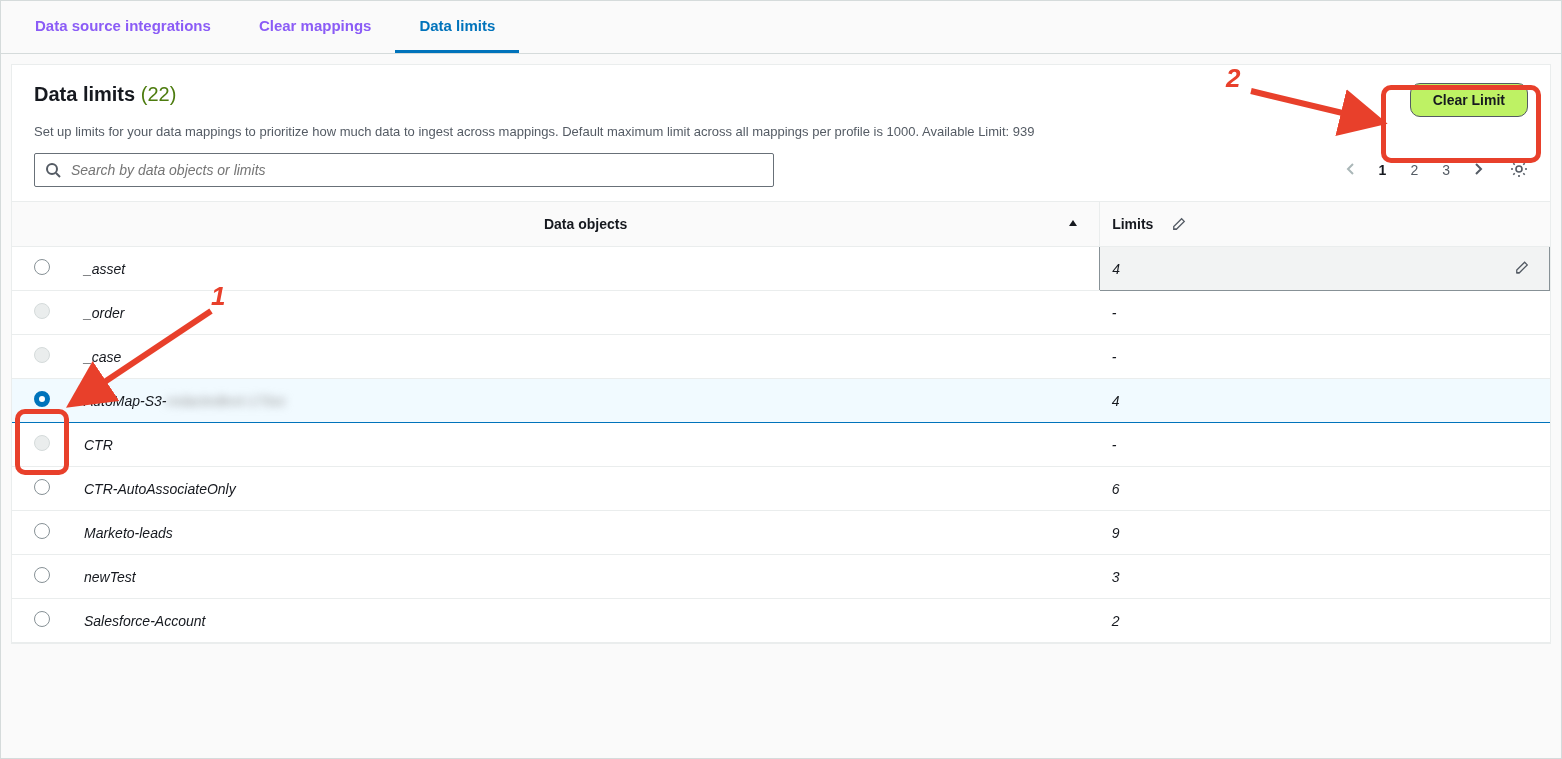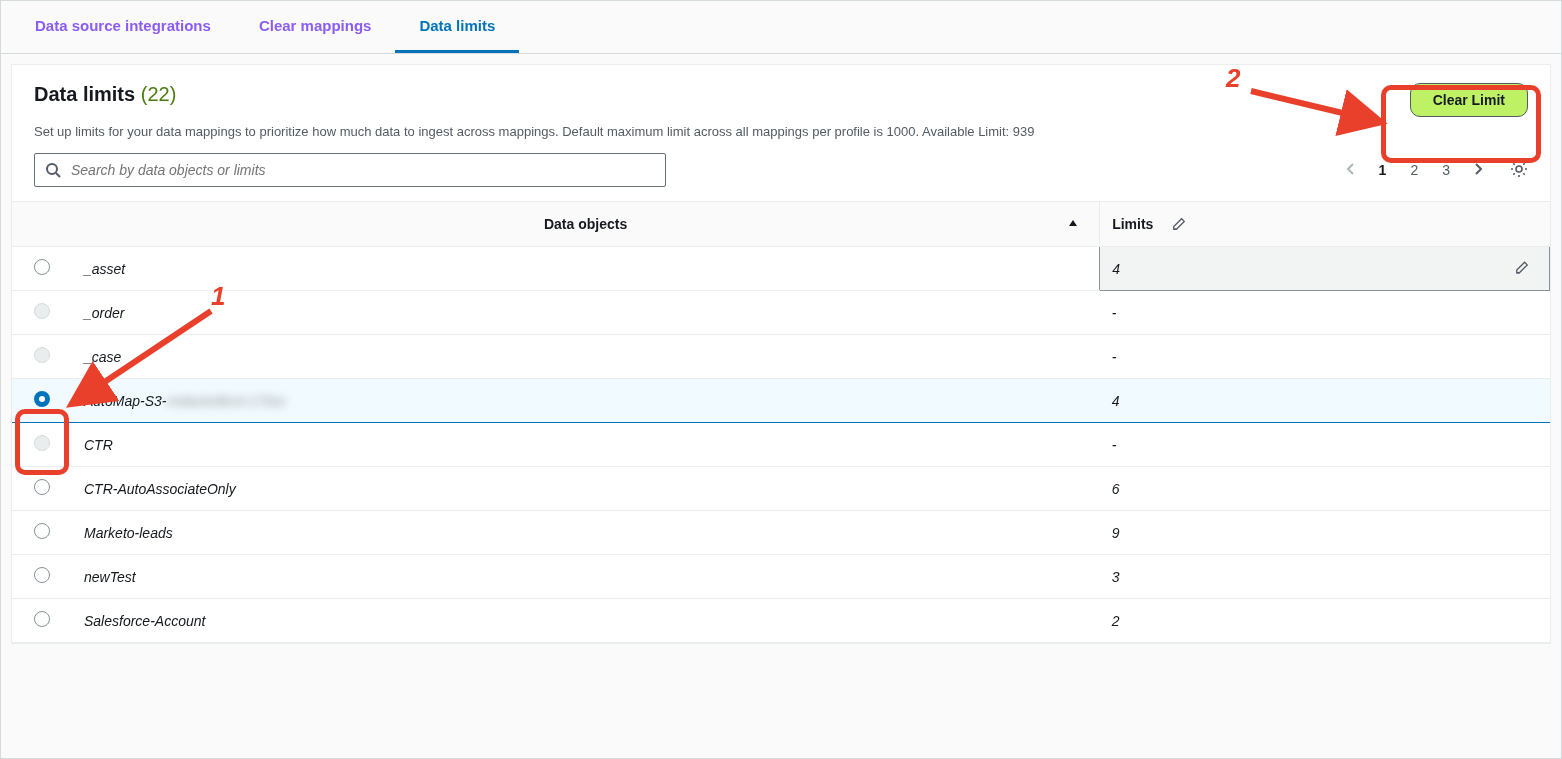--- a/index.html
+++ b/index.html
@@ -9,21 +9,21 @@
 .tab { padding: 16px 24px; font-size: 15px; font-weight: 700; color: #8b5cf6; cursor: pointer; border-bottom: 3px solid transparent; }
 .tab.active { color: #0073bb; border-bottom-color: #0073bb; }
 .panel { background: #fff; border: 1px solid #eaeded; margin: 10px; }
 .header-row { display: flex; justify-content: space-between; align-items: flex-start; padding: 18px 22px 0 22px; }
 .title-block { }
 .title { font-size: 20px; font-weight: 700; color: #16191f; }
 .title .count { color: #4d7c0f; font-weight: 400; }
 .desc { color: #545b64; font-size: 13px; margin-top: 18px; }
 .clear-btn { background: #bef264; border: 1px solid #545b64; border-radius: 10px; padding: 8px 22px; font-weight: 700; font-size: 14px; cursor: pointer; color: #16191f; }
 .search-row { display: flex; justify-content: space-between; align-items: center; padding: 14px 22px 14px 22px; }
-.search-box { display: flex; align-items: center; border: 1px solid #687078; border-radius: 2px; width: 632px; height: 34px; padding: 0 10px; }
+.search-box { display: flex; align-items: center; border: 1px solid #687078; border-radius: 2px; width: 740px; height: 34px; padding: 0 10px; }
 .search-box svg { flex-shrink: 0; }
 .search-input { border: none; outline: none; flex: 1; padding: 0 10px; font-size: 14px; font-style: italic; color: #687078; background: transparent; }
 .pagination { display: flex; align-items: center; gap: 4px; }
 .page { padding: 6px 10px; cursor: pointer; color: #545b64; font-size: 14px; }
 .page.current { font-weight: 700; color: #16191f; }
 .page.arrow { color: #687078; }
 .page.arrow.disabled { color: #aab7b8; cursor: default; }
 .gear { margin-left: 12px; cursor: pointer; color: #545b64; }
 table { width: 100%; border-collapse: collapse; }
 thead th { text-align: center; font-size: 14px; font-weight: 700; padding: 14px 12px; border-top: 1px solid #eaeded; border-bottom: 1px solid #eaeded; color: #16191f; background: #fafafa; }

